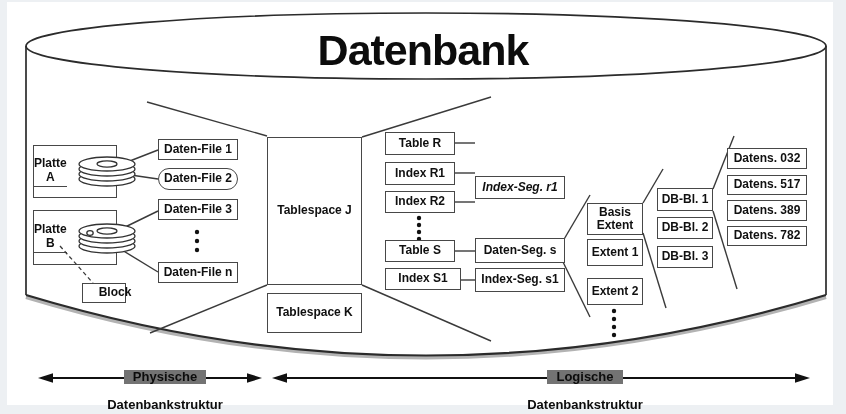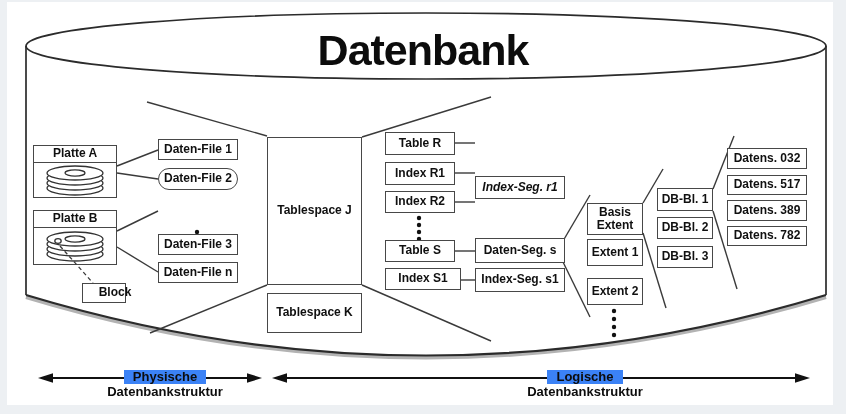--- a/index.html
+++ b/index.html
@@ -5,27 +5,27 @@
   html,body{margin:0;padding:0;background:#e9edf1;}
   .canvas{position:relative;width:846px;height:414px;background:#edf0f3;overflow:hidden;
           font-family:"Liberation Sans",sans-serif;}
   .paper{position:absolute;left:7px;top:2px;right:13px;bottom:9px;background:#ffffff;}
   .layer{position:absolute;left:0;top:0;width:846px;height:414px;}
   .title{position:absolute;left:0;top:26px;width:846px;text-align:center;
          font-size:43px;font-weight:700;letter-spacing:-1px;color:#0c0c0c;}
   .bx{position:absolute;box-sizing:border-box;border:1.6px solid #474747;background:#fff;
       display:flex;align-items:center;justify-content:center;text-align:center;
       font-size:12px;font-weight:700;line-height:1.12;color:#101010;padding:0 2px;}
-  .platte{flex-direction:column;padding:0;justify-content:flex-start;}
+  .platte{padding:0;justify-content:flex-start;}
   .platte-hd{width:100%;box-sizing:border-box;border-bottom:1.4px solid #474747;
              font-size:12px;font-weight:700;padding:1px 0 2px 0;}
   .platte-body{flex:1;width:100%;display:flex;align-items:center;justify-content:center;}
   .legend{position:absolute;text-align:center;font-weight:700;font-size:13px;color:#0c0c0c;line-height:1.1;}
-  .legend .l1{display:inline-block;background:#3b82f6;padding:0 9px;text-align:right;}
-  .legend .l2{display:block;margin-top:1px;}
+  .legend .l1{display:inline-block;background:#737373;padding:0 9px;text-align:right;}
+  .legend .l2{display:block;margin-top:14px;}
   svg{display:block;}
 </style>
 </head>
 <body>
 
 <div class="canvas">
   <div class="paper"></div>
 
   <svg class="layer" width="846" height="414" viewBox="0 0 846 414">
 
@@ -112,21 +112,21 @@
         <ellipse cx="40" cy="10" rx="10" ry="3.1"></ellipse>
         <ellipse cx="23" cy="12" rx="3.2" ry="2.4"></ellipse>
       </svg>
     </div>
   </div>
 
   <div class="bx" style="left:82px;top:283px;width:44px;height:20px;padding-left:24px;">Block</div>
 
   <div class="bx" style="left:158px;top:139px;width:80px;height:21px;">Daten-File 1</div>
   <div class="bx" style="left:158px;top:168px;width:80px;height:22px;border-radius:11px;">Daten-File 2</div>
-  <div class="bx" style="left:158px;top:199px;width:80px;height:21px;margin-top:35px;">Daten-File 3</div>
+  <div class="bx" style="left:158px;top:199px;width:80px;height:21px;">Daten-File 3</div>
   <div class="bx" style="left:158px;top:262px;width:80px;height:21px;">Daten-File n</div>
 
   <div class="bx" style="left:267px;top:137px;width:95px;height:148px;">Tablespace J</div>
   <div class="bx" style="left:267px;top:293px;width:95px;height:40px;">Tablespace K</div>
 
   <div class="bx" style="left:385px;top:132px;width:70px;height:23px;">Table R</div>
   <div class="bx" style="left:385px;top:162px;width:70px;height:23px;">Index R1</div>
   <div class="bx" style="left:385px;top:191px;width:70px;height:22px;">Index R2</div>
   <div class="bx" style="left:385px;top:240px;width:70px;height:22px;">Table S</div>
   <div class="bx" style="left:385px;top:268px;width:76px;height:22px;">Index S1</div>

